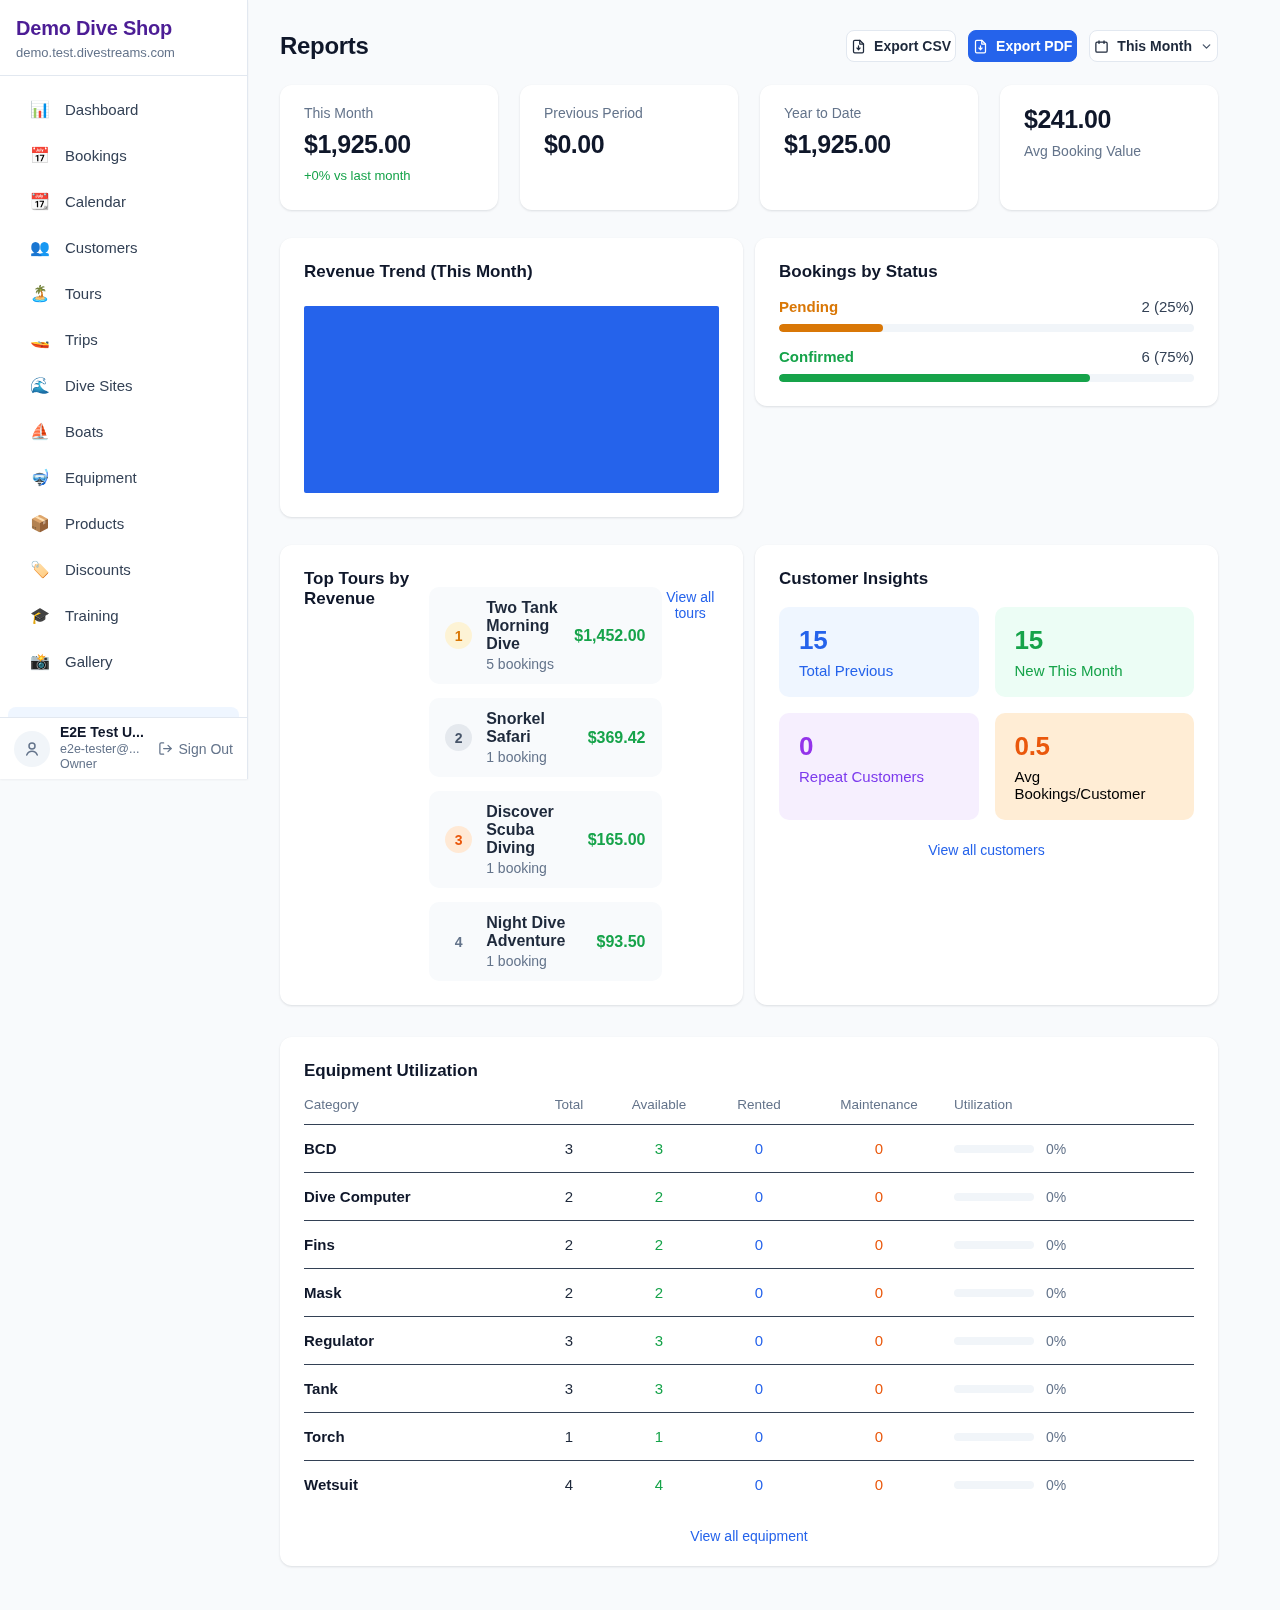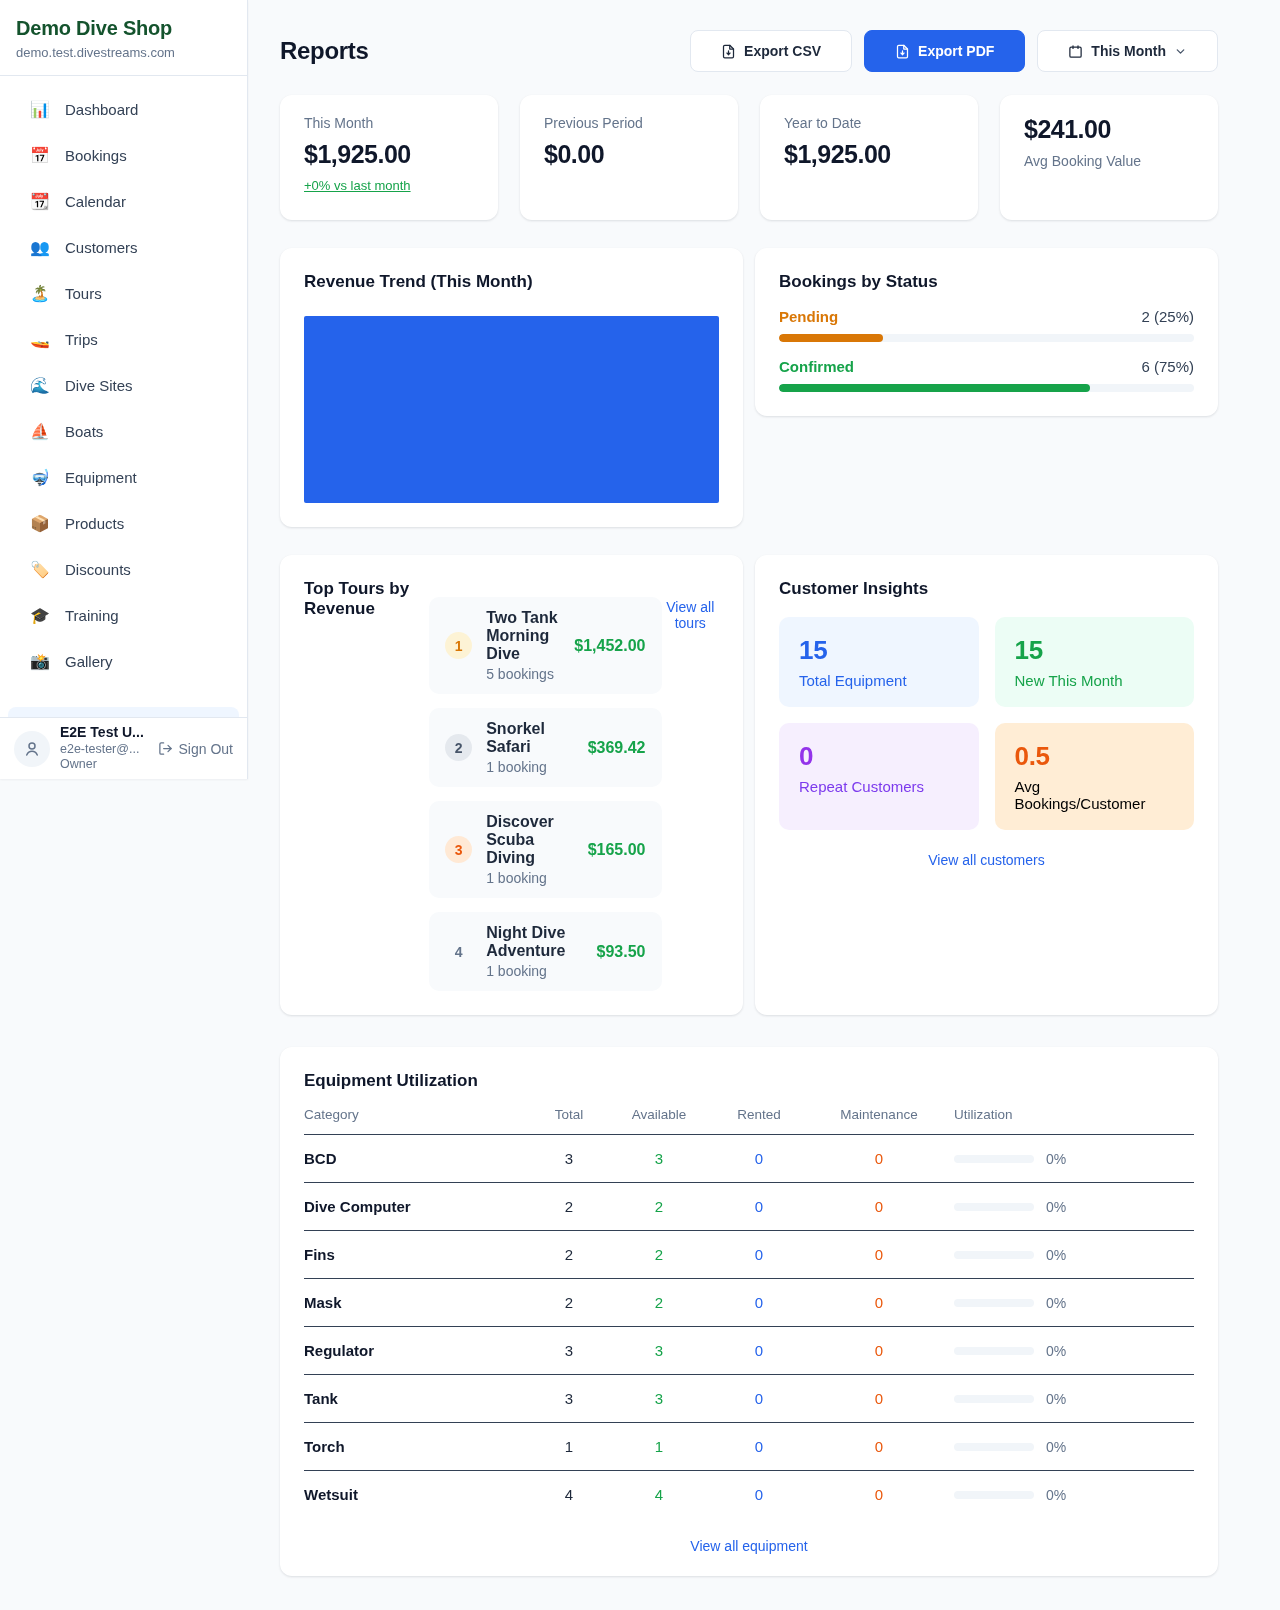--- a/index.html
+++ b/index.html
@@ -12,21 +12,21 @@
     position:relative;
   }
   
   .sidebar {
     position:absolute; left:0; top:0; width:248px; height:779px;
     background:#ffffff; border-right:1px solid #e2e8f0;
     display:flex; flex-direction:column;
     box-shadow:0 1px 2px rgba(15,23,42,.05);
   }
   .side-head { padding:17px 16px 15px; border-bottom:1px solid #e2e8f0; }
-  .app-title { color:#14532d; font-size:20px; font-weight:bold; letter-spacing:-.2px; }
+  .app-title { color:#4c1d95; font-size:20px; font-weight:bold; letter-spacing:-.2px; }
   .app-sub { color:#64748b; font-size:13px; margin-top:5px; }
   .nav { flex:1; padding:14px 8px 0; overflow:hidden; }
   .nav-item {
     display:flex; align-items:center; gap:15px;
     padding:10px 22px; border-radius:8px;
     color:#334155; font-size:15px; cursor:pointer;
   }
   .nav-item + .nav-item { margin-top:7px; }
   .nav-icon { width:20px; font-size:16px; text-align:center; flex:0 0 20px; }
   .active-peek {
@@ -48,38 +48,38 @@
     margin-left:auto; display:flex; align-items:center; gap:6px;
     color:#64748b; font-size:14px; cursor:pointer; white-space:nowrap;
   }
   
   .main { margin-left:248px; padding:30px 0 40px 32px; width:1032px; }
   .content { width:938px; }
   .page-head { display:flex; align-items:center; justify-content:space-between; margin-bottom:23px; }
   .page-title { font-size:24px; font-weight:bold; letter-spacing:-.3px; color:#0f172a; }
   .head-actions { display:flex; gap:12px; }
   .btn {
-    height:42px; border-radius:8px; padding:0 30px; font-size:14px; font-weight:bold;
+    height:32px; border-radius:8px; padding:0 4px; font-size:14px; font-weight:bold;
     display:flex; align-items:center; gap:8px; cursor:pointer;
     background:#fff; border:1px solid #e2e8f0; color:#1e293b;
   }
   .btn.primary { background:#2563eb; border-color:#2563eb; color:#fff; }
   .btn svg { display:block; }
   
   .card {
     background:#fff; border-radius:12px;
     box-shadow:0 1px 2px rgba(15,23,42,.05), 0 1px 3px rgba(15,23,42,.07);
   }
   .card-title { font-size:17px; font-weight:bold; color:#0f172a; }
   
   .stats { display:grid; grid-template-columns:repeat(4,1fr); gap:22px; }
   .stat { padding:20px 24px; display:flex; flex-direction:column; gap:9px; min-height:125px; }
   .stat .label { order:1; font-size:14px; color:#64748b; }
   .stat .value { order:2; font-size:25px; font-weight:bold; letter-spacing:-.5px; color:#0f172a; }
-  .stat .note  { order:3; font-size:13px; color:#16a34a;text-decoration:underline; }
+  .stat .note  { order:3; font-size:13px; color:#16a34a; }
   .stat .note:empty { display:none; }
   .stat.value-first .value { order:1; }
   .stat.value-first .label { order:2; }
   
   .row2 { display:grid; grid-template-columns:1fr 1fr; gap:12px; margin-top:28px; }
   .row2.top-align { align-items:start; }
   
   .revenue-card { padding:24px; }
   .chart-block { margin-top:24px; height:187px; border-radius:2px; background:#2563eb; }
   
@@ -389,21 +389,21 @@
           </div>
         <div class="view-link">View all tours</div>
       </div>
 
       <div class="card insights-card">
         <div class="card-title">Customer Insights</div>
         <div class="tiles">
 
             <div class="tile blue">
               <div class="tval">15</div>
-              <div class="tlabel">Total Equipment</div>
+              <div class="tlabel">Total Previous</div>
             </div>
 
             <div class="tile green">
               <div class="tval">15</div>
               <div class="tlabel">New This Month</div>
             </div>
 
             <div class="tile purple">
               <div class="tval">0</div>
               <div class="tlabel">Repeat Customers</div>

